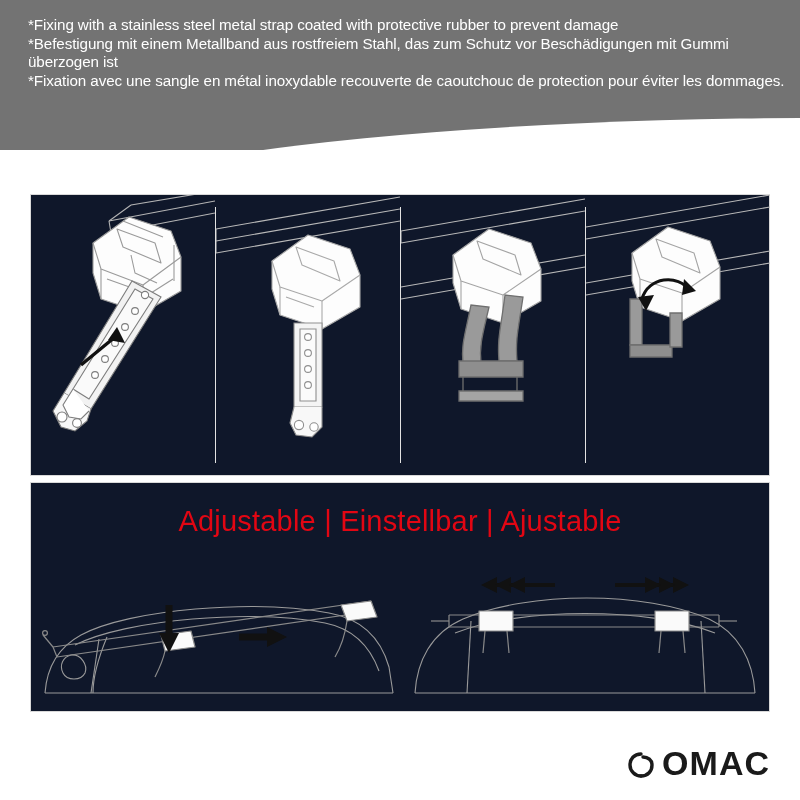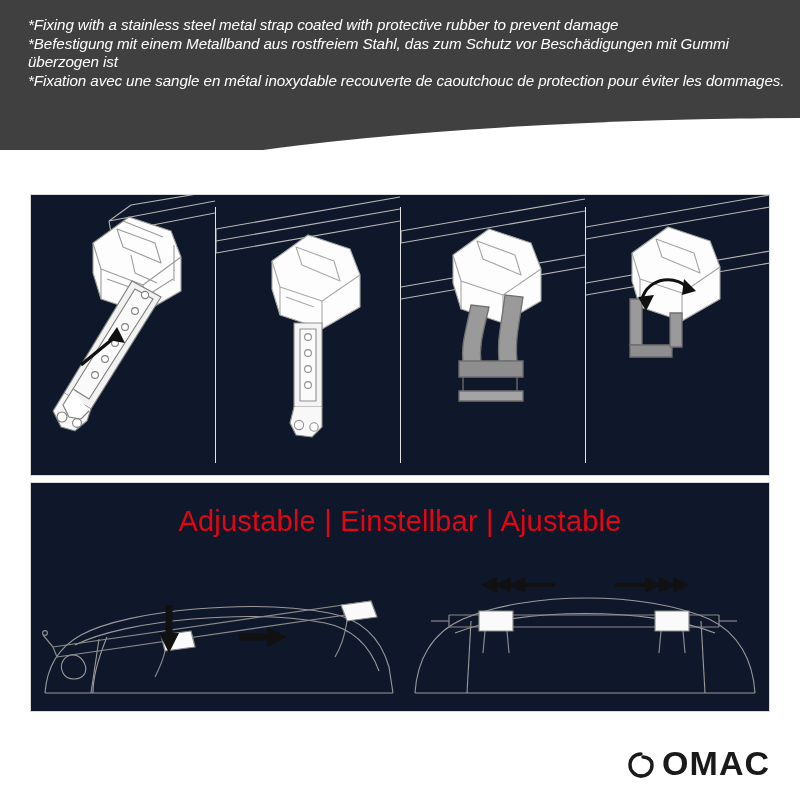--- a/index.html
+++ b/index.html
@@ -12,23 +12,22 @@
     overflow: hidden;
     position: relative;
   }
 
   
   .banner {
     position: absolute;
     left: 0; top: 0;
     width: 800px;
     height: 182px;
-    background: #404040;
+    background: #737373;
     overflow: hidden;
-    font-style: italic;
   }
   .banner-text {
     position: absolute;
     left: 28px;
     top: 16px;
     width: 760px;
     color: #ffffff;
     font-size: 15.2px;
     line-height: 18.5px;
     letter-spacing: -0.1px;

